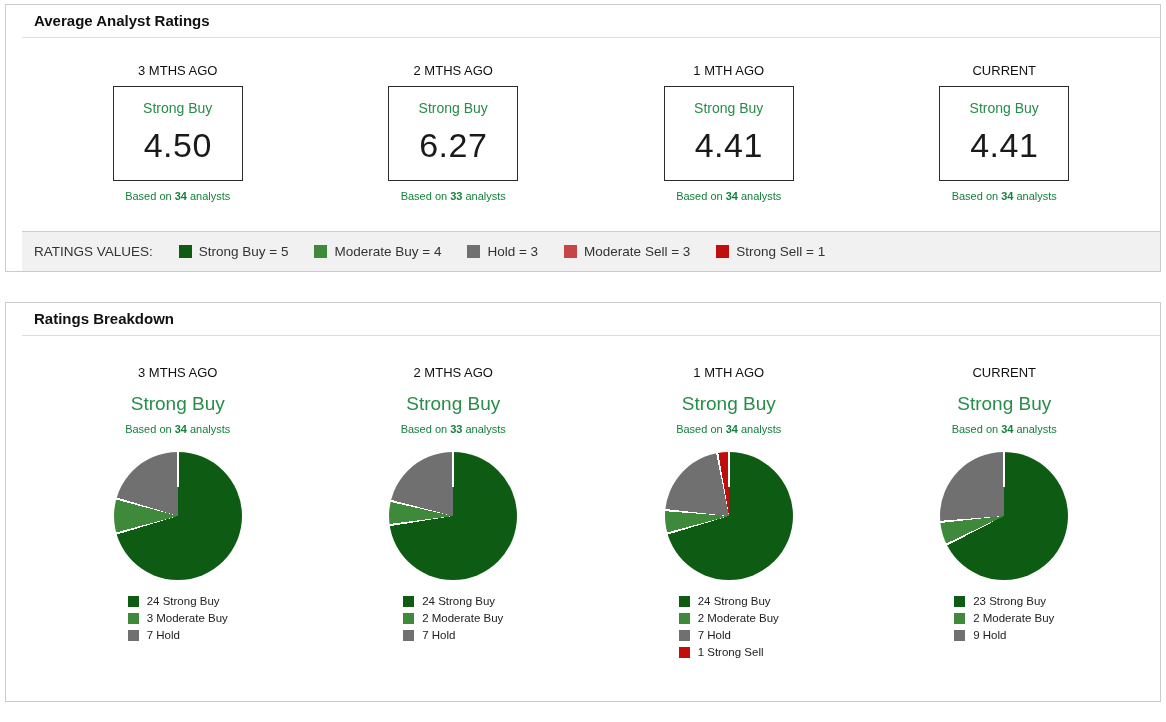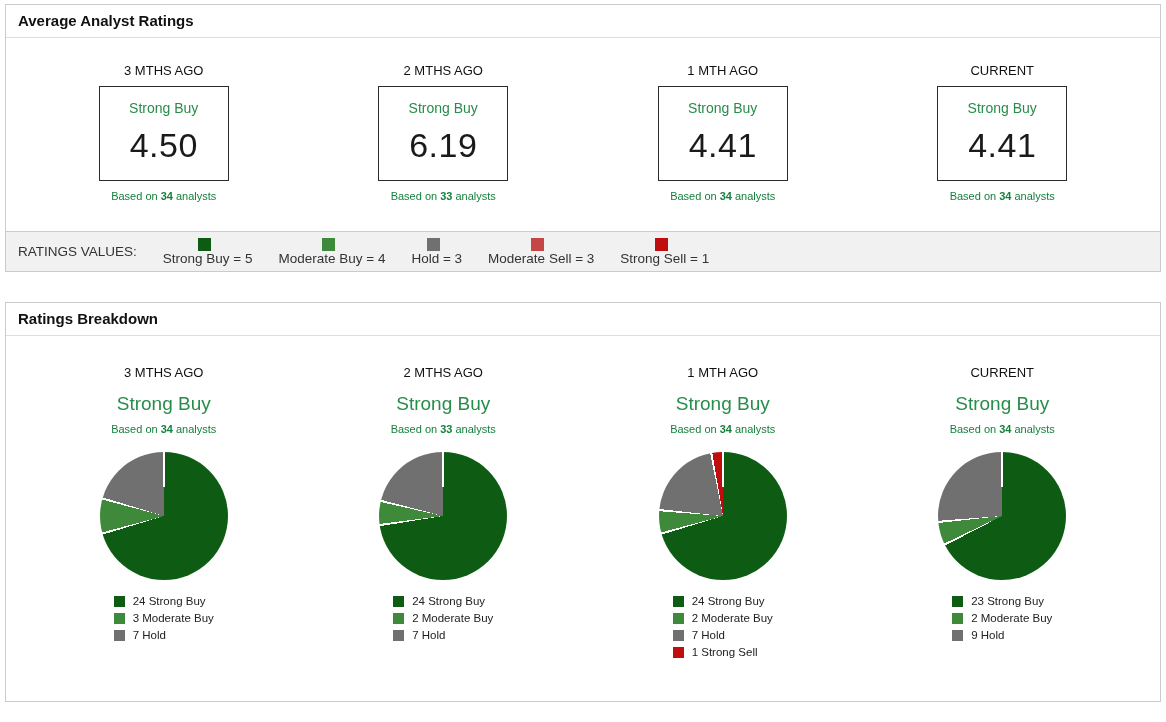--- a/index.html
+++ b/index.html
@@ -1,29 +1,29 @@
 <!DOCTYPE html>
 <html style="--rating-green: #288c4a;"><head>
 <meta charset="utf-8">
 <style>
   html,body{margin:0;padding:0;background:#fff;font-family:"Liberation Sans",sans-serif;color:#222;}
   .page{width:1166px;min-height:722px;box-sizing:border-box;padding:4px 5px 20px;}
-  .panel{border:1px solid #cbcbcb;background:#fff;}
+  .panel{border:1px solid #cbcbcb;background:#fff;padding-left:16px;}
   .panel + .panel{margin-top:30px;}
   .panel-title{margin:0;font-size:15px;font-weight:700;color:#111;padding:7px 12px 8px;border-bottom:1px solid #ddd;}
   .cols{display:grid;grid-template-columns:repeat(4,1fr);padding:26px 18px 20px;}
   .col{text-align:center;}
   .period-label{font-size:13px;font-weight:400;color:#111;line-height:14px;}
   .rating-box{width:130px;height:95px;border:1px solid #2b2b2b;margin:8px auto 0;box-sizing:border-box;display:flex;flex-direction:column;align-items:center;}
   .rating-text{color:var(--rating-green,#288c4a);font-size:14px;margin-top:13px;}
   .rating-value{font-size:34px;color:#1a1a1a;margin-top:10px;letter-spacing:.5px;}
   .based-on{font-size:11px;color:#15803d;margin-top:9px;}
   .based-on b{font-weight:700;}
   .rv-bar{display:flex;align-items:center;background:#f1f1f1;border-top:1px solid #ccc;height:39px;padding:0 12px;font-size:13.5px;color:#333;margin-top:9px;}
-  .rv-item{display:flex;align-items:center;margin-left:26px;flex-direction:column;}
+  .rv-item{display:flex;align-items:center;margin-left:26px;}
   .rv-swatch{width:13px;height:13px;display:inline-block;margin-right:7px;}
   .bd-cols{display:grid;grid-template-columns:repeat(4,1fr);padding:30px 18px 38px;}
   .bd-rating{font-size:19px;color:var(--rating-green,#288c4a);margin-top:13px;}
   .bd-based{margin-top:8px;}
   .pie{width:128px;height:128px;border-radius:50%;margin:17px auto 0;}
   .bd-legend{display:inline-block;text-align:left;margin-top:15px;font-size:11.5px;color:#222;}
   .bd-legend-row{display:flex;align-items:flex-end;margin-bottom:5px;}
   .bd-swatch{width:11px;height:11px;display:inline-block;margin-right:8px;flex:0 0 auto;}
 </style>
 </head>
@@ -40,21 +40,21 @@
       <div class="rating-text">Strong Buy</div>
       <div class="rating-value">4.50</div>
     </div>
     <div class="based-on"><span class="b-prefix">Based on</span> <b class="b-count">34</b> <span class="b-suffix">analysts</span></div>
   </div>
 
   <div class="col">
     <div class="period-label">2 MTHS AGO</div>
     <div class="rating-box">
       <div class="rating-text">Strong Buy</div>
-      <div class="rating-value">6.19</div>
+      <div class="rating-value">6.27</div>
     </div>
     <div class="based-on"><span class="b-prefix">Based on</span> <b class="b-count">33</b> <span class="b-suffix">analysts</span></div>
   </div>
 
   <div class="col">
     <div class="period-label">1 MTH AGO</div>
     <div class="rating-box">
       <div class="rating-text">Strong Buy</div>
       <div class="rating-value">4.41</div>
     </div>

